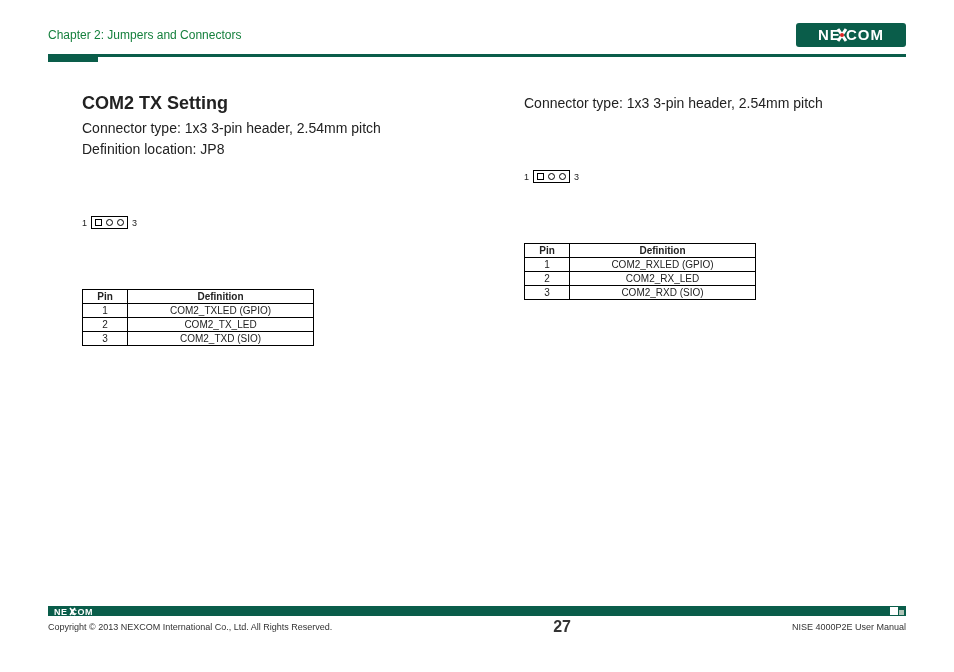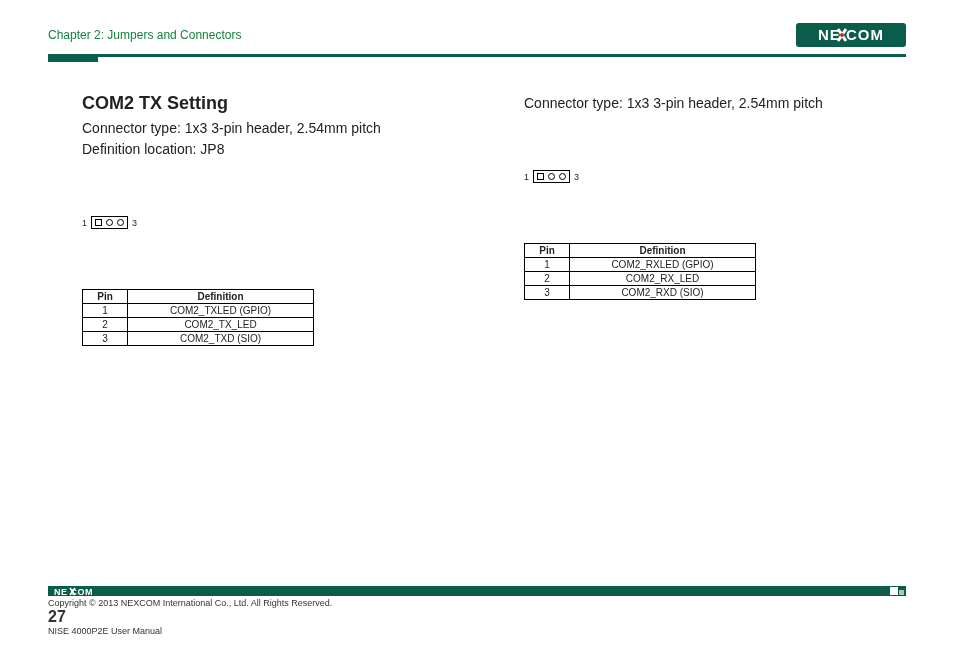--- a/index.html
+++ b/index.html
@@ -119,25 +119,24 @@
   .footer-squares {
     display: flex;
     align-items: flex-end;
     gap: 1px;
   }
   .fsq-big { width: 8px; height: 8px; background: #fff; }
   .fsq-sml { width: 5px; height: 5px; background: #b0c4b8; margin-bottom: 0; }
   .footer-text-row {
     display: flex;
     justify-content: space-between;
-    align-items: flex-start;
+    align-items: center;
     font-size: 9px;
     margin-top: 2px;
     color: #333;
-    flex-direction: column;
   }
   .page-number {
     font-size: 16px;
     font-weight: 700;
   }
 </style>
 </head>
 <body>
 
 <div class="page">

